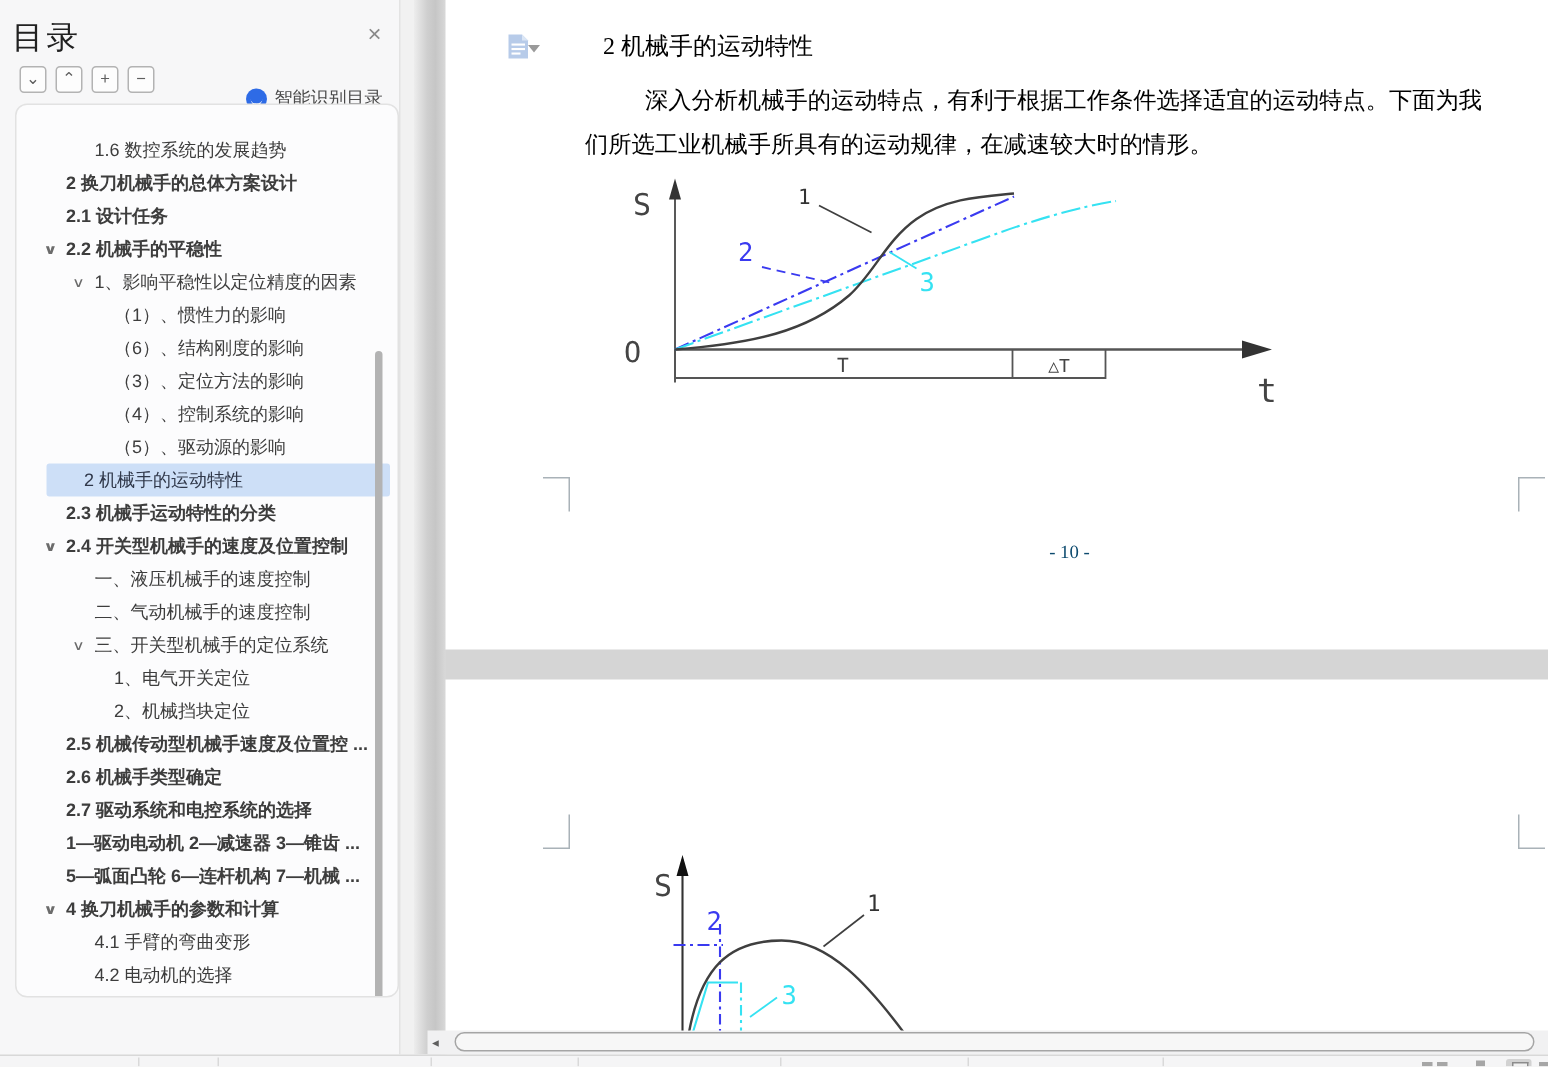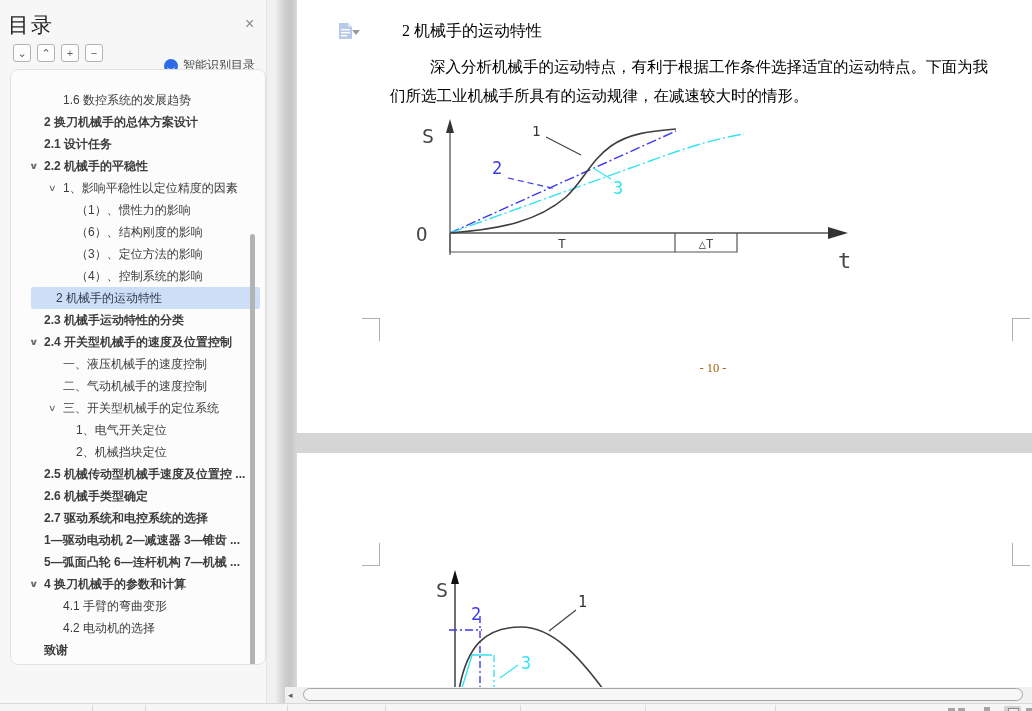--- a/index.html
+++ b/index.html
@@ -49,21 +49,21 @@
 
   .outline-ico { position:absolute; left:41px; top:22px; width:15px; height:18px; }
   .caret-down { position:absolute; left:55px; top:30px; width:0; height:0;
                 border-left:4px solid transparent; border-right:4px solid transparent;
                 border-top:5px solid #9a9a9a; }
   .doc-serif { font-family:"Liberation Serif","DejaVu Serif",serif; color:#000; }
   .h1 { position:absolute; left:105px; top:21px; font-size:16px; white-space:nowrap; }
   .p1 { position:absolute; left:133px; top:57px; font-size:15.5px; white-space:nowrap; }
   .p2 { position:absolute; left:93px; top:86px; font-size:15.5px; white-space:nowrap; }
   .footer { position:absolute; left:380px; top:361px; width:72px; text-align:center;
-            font-size:12.5px; color:#a16207; font-family:"Liberation Serif",serif; }
+            font-size:12.5px; color:#0c4a6e; font-family:"Liberation Serif",serif; }
 
   .mark { position:absolute; width:18px; height:23px; }
   .mark.tl-h-rv { border-top:1px solid #a9b2b8; border-right:1px solid #a9b2b8; }   
   .mark.tl-h-lv { border-top:1px solid #a9b2b8; border-left:1px solid #a9b2b8; }    
   .mark.bl-h-rv { border-bottom:1px solid #a9b2b8; border-right:1px solid #a9b2b8; }
   .mark.bl-h-lv { border-bottom:1px solid #a9b2b8; border-left:1px solid #a9b2b8; } 
 
   .chart1 { position:absolute; left:113px; top:115px; }
   .chart2 { position:absolute; left:85px; top:117px; }
   svg text { font-family:"DejaVu Sans Mono","DejaVu Sans",monospace; }
@@ -135,20 +135,24 @@
       
       <span>（6）、结构刚度的影响</span>
     </div>
           <div class="toc-row ind-2">
       
       <span>（3）、定位方法的影响</span>
     </div>
           <div class="toc-row ind-2">
       
       <span>（4）、控制系统的影响</span>
+    </div>
+          <div class="toc-row ind-2">
+      
+      <span>（5）、驱动源的影响</span>
     </div>
           <div class="toc-row ind-sel selected">
       
       <span>2  机械手的运动特性</span>
     </div>
           <div class="toc-row ind-0">
       
       <span>2.3 机械手运动特性的分类</span>
     </div>
           <div class="toc-row ind-0">

